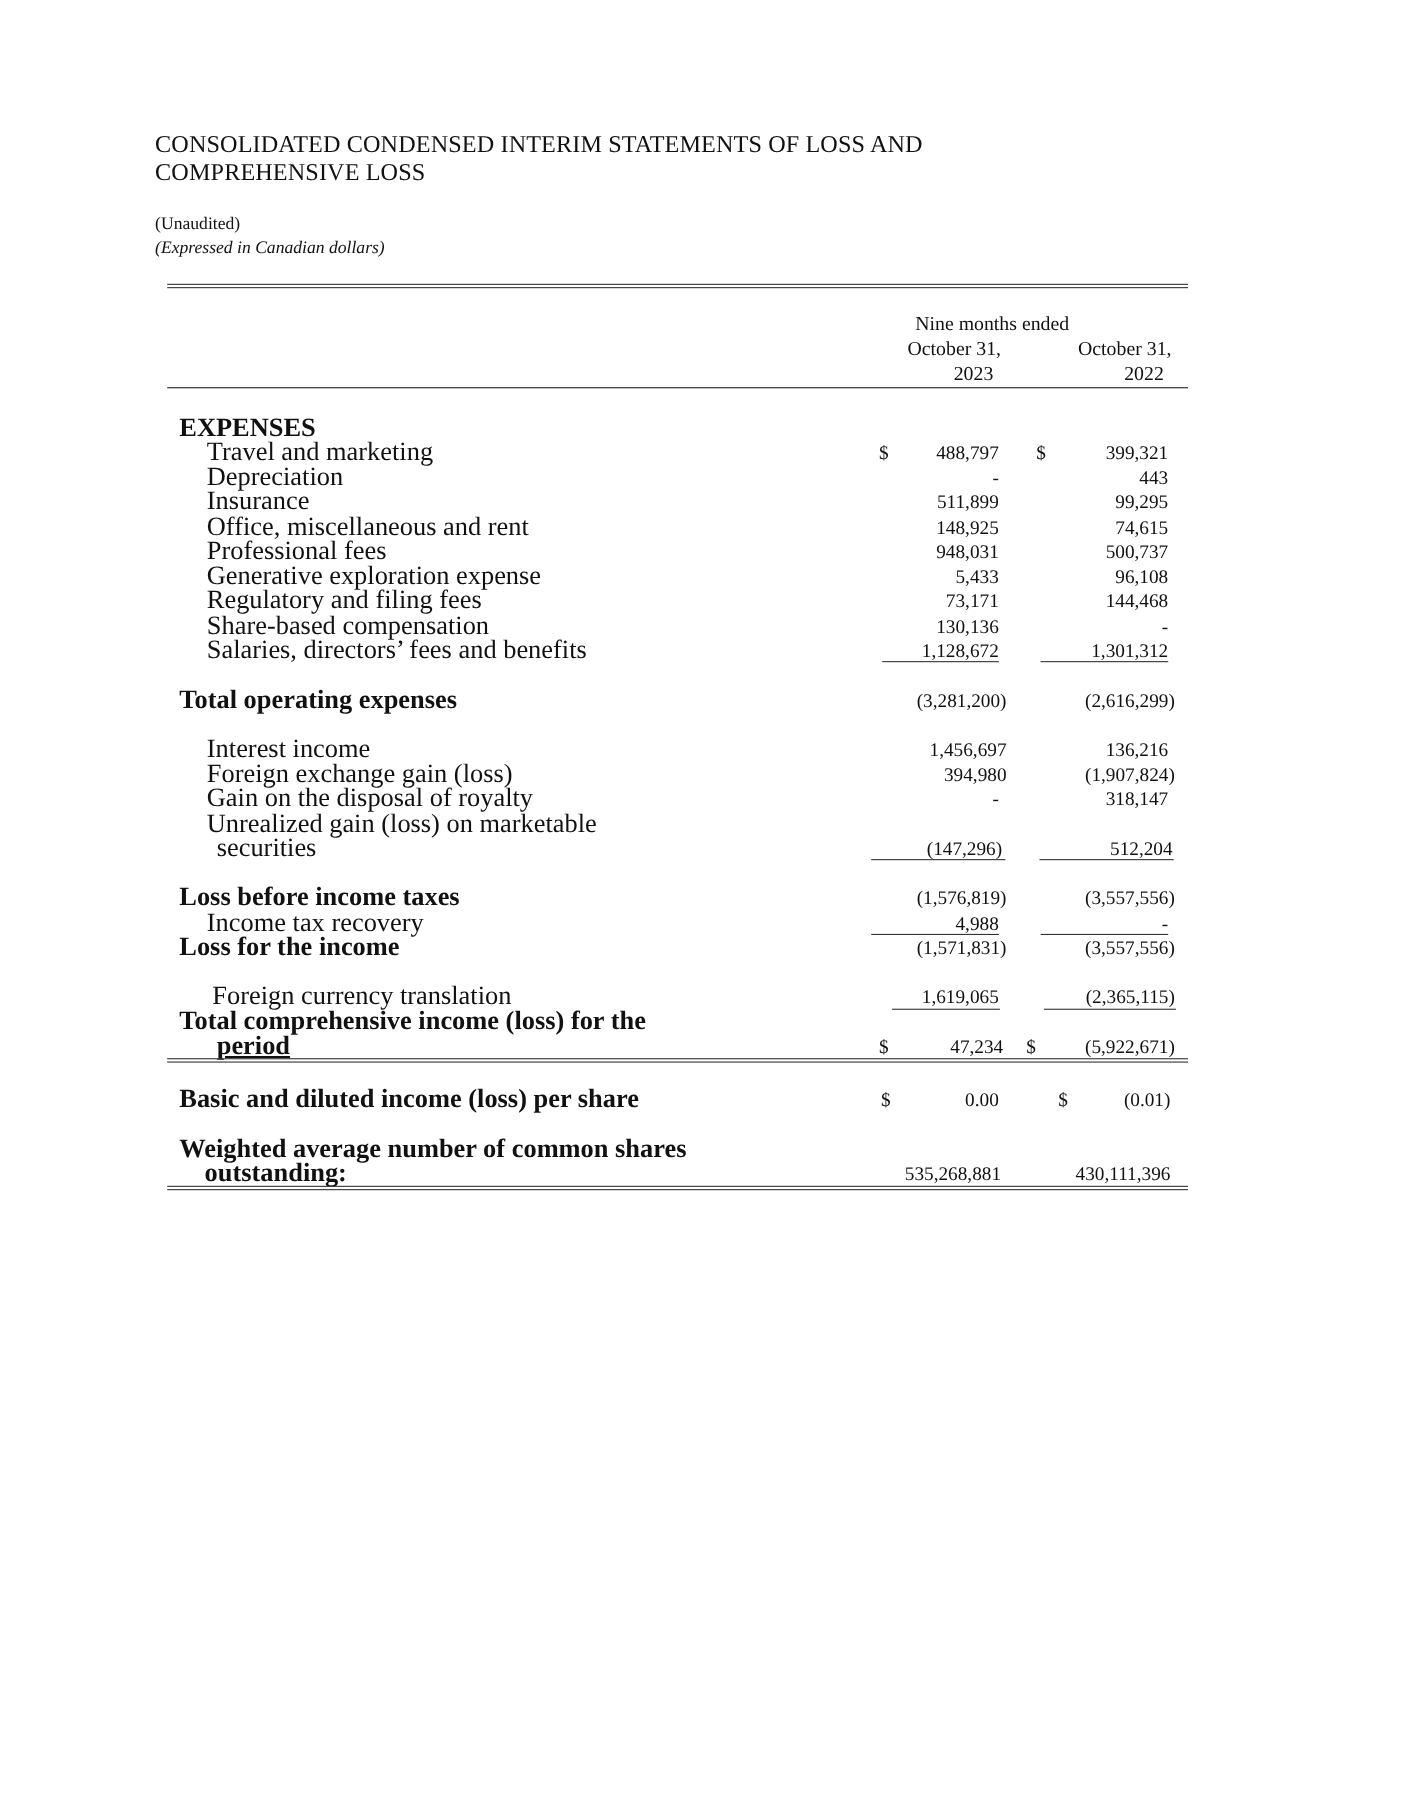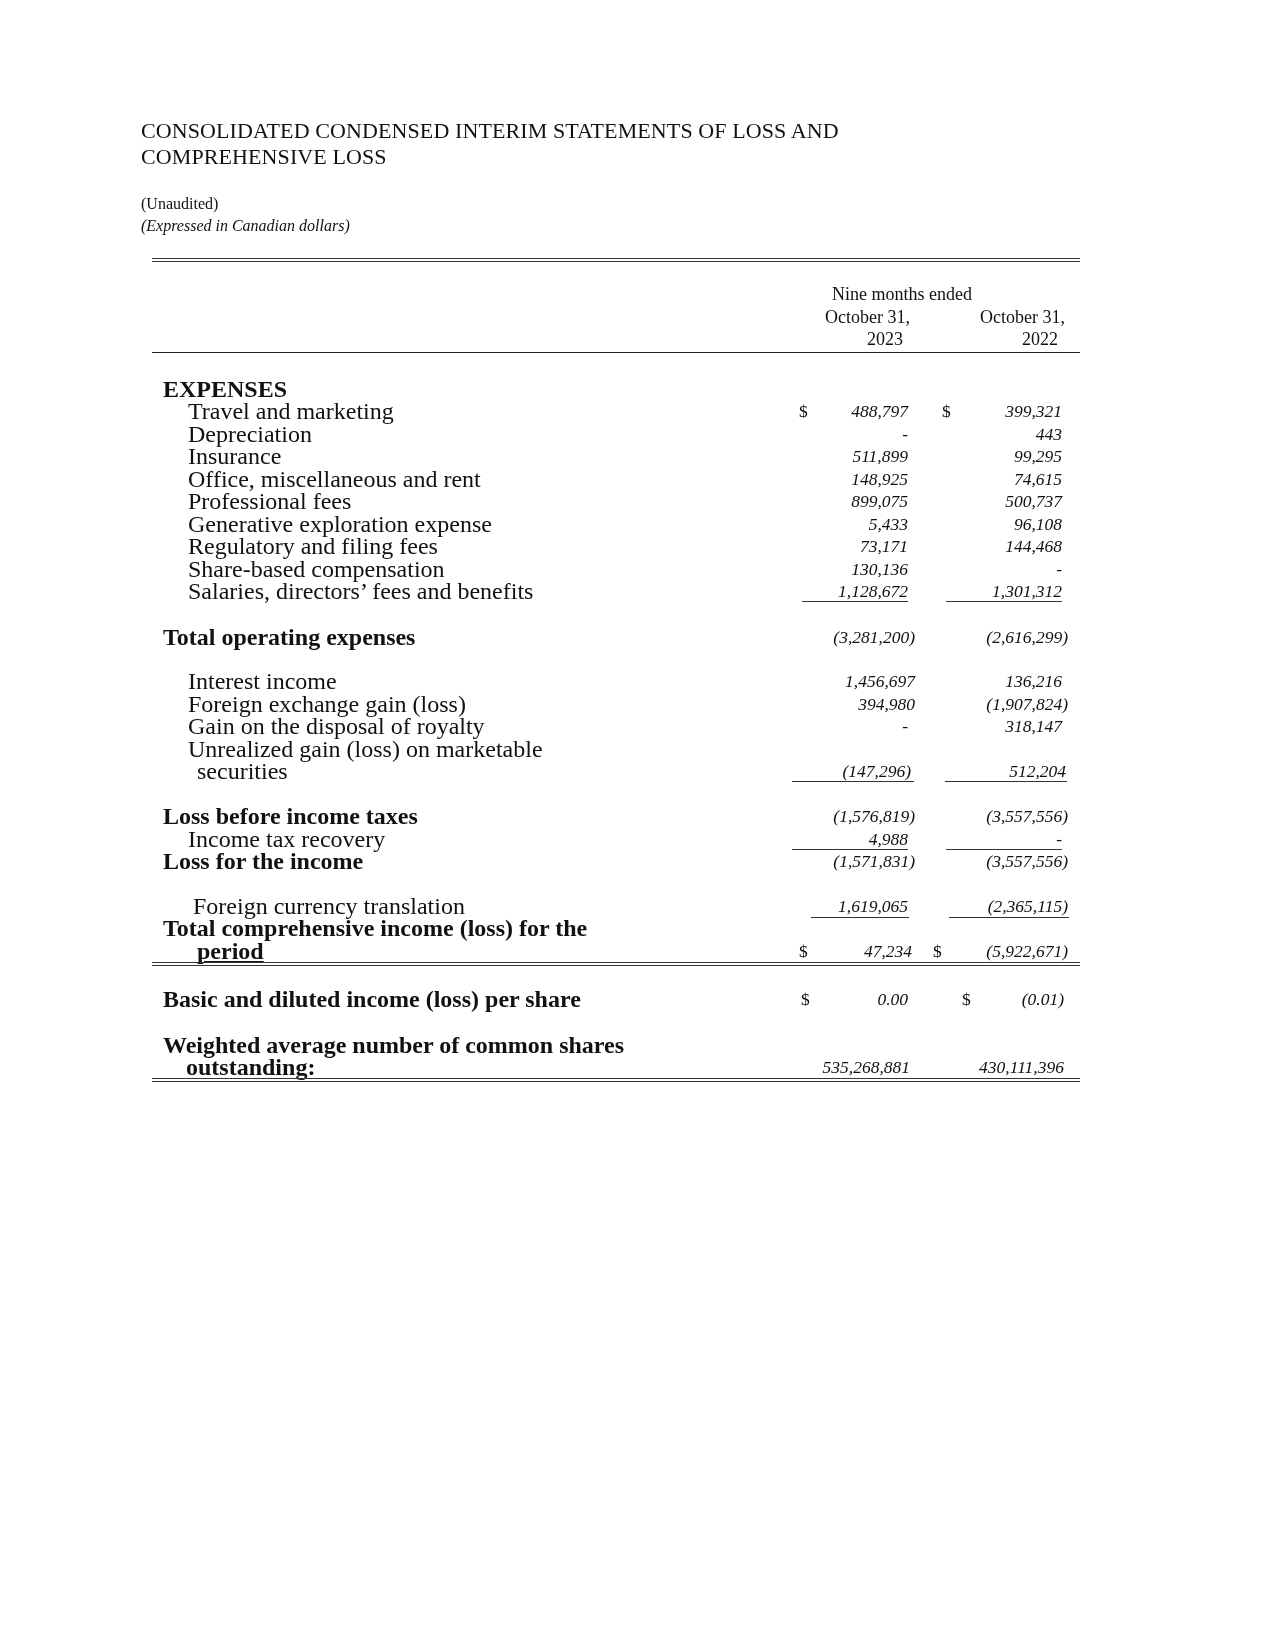--- a/index.html
+++ b/index.html
@@ -7,21 +7,21 @@
          font-family: "Liberation Serif", "DejaVu Serif", serif; color: #111; }
   .abs { position: absolute; white-space: nowrap; }
   .title { left: 141px; font-size: 22px; font-weight: normal; line-height: 26px; letter-spacing: 0.1px; }
   .sub { left: 141px; font-size: 16px; line-height: 22px; }
   .italic { font-style: italic; }
   .rule { position: absolute; background: #222; height: 1px; }
   .dbl { position: absolute; border-top: 1.5px solid #333; border-bottom: 1.5px solid #333; height: 2px; }
   .hdr { font-size: 18px; font-weight: normal; line-height: 22px; }
   .lbl { font-size: 24px; line-height: 22px; }
   .b { font-weight: bold; }
-  .num { font-size: 17.5px; line-height: 22px; text-align: right; font-style: italic; }
+  .num { font-size: 17.5px; line-height: 22px; text-align: right; }
   .c1 { right: calc(1275px - 908px); }
   .c2 { right: calc(1275px - 1062px); }
   .d1 { left: 799px; font-size: 17.5px; line-height: 22px; }
   .d2 { left: 942px; font-size: 17.5px; line-height: 22px; }
   .ul { position: absolute; height: 1px; background: #333; }
 </style>
 </head>
 <body>
 
 <div class="abs title" style="top:118px">CONSOLIDATED CONDENSED INTERIM STATEMENTS OF LOSS AND</div>
@@ -60,21 +60,21 @@
   <div class="abs num c1" style="top:445px">511,899</div>
   <div class="abs num c2" style="top:445px">99,295</div>
 </div>
 <div>
   <div class="abs lbl" style="left:188px; top:467.5px">Office, miscellaneous and rent</div>
   <div class="abs num c1" style="top:467.5px">148,925</div>
   <div class="abs num c2" style="top:467.5px">74,615</div>
 </div>
 <div>
   <div class="abs lbl" style="left:188px; top:490px">Professional fees</div>
-  <div class="abs num c1" style="top:490px">899,075</div>
+  <div class="abs num c1" style="top:490px">948,031</div>
   <div class="abs num c2" style="top:490px">500,737</div>
 </div>
 <div>
   <div class="abs lbl" style="left:188px; top:512.5px">Generative exploration expense</div>
   <div class="abs num c1" style="top:512.5px">5,433</div>
   <div class="abs num c2" style="top:512.5px">96,108</div>
 </div>
 <div>
   <div class="abs lbl" style="left:188px; top:535px">Regulatory and filing fees</div>
   <div class="abs num c1" style="top:535px">73,171</div>

